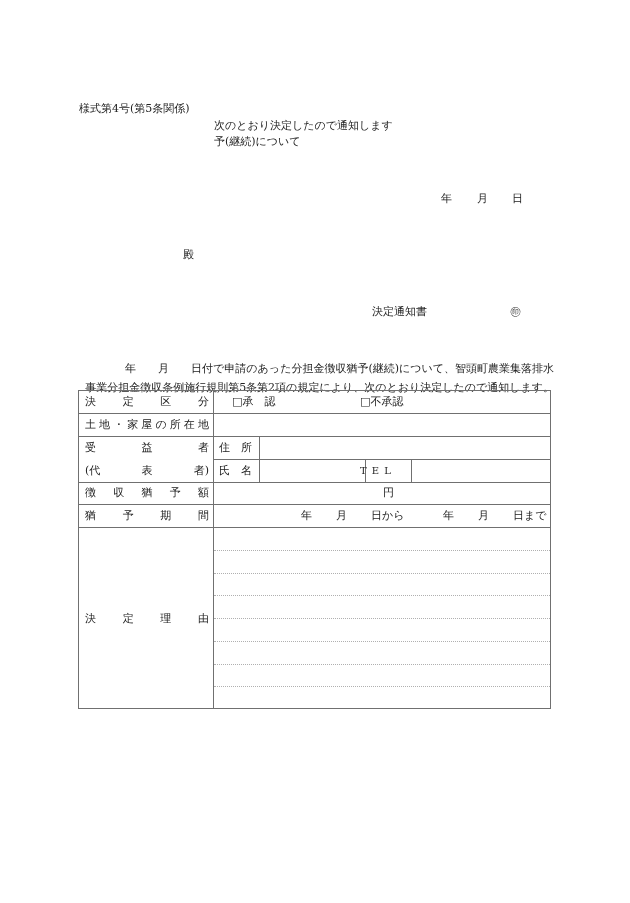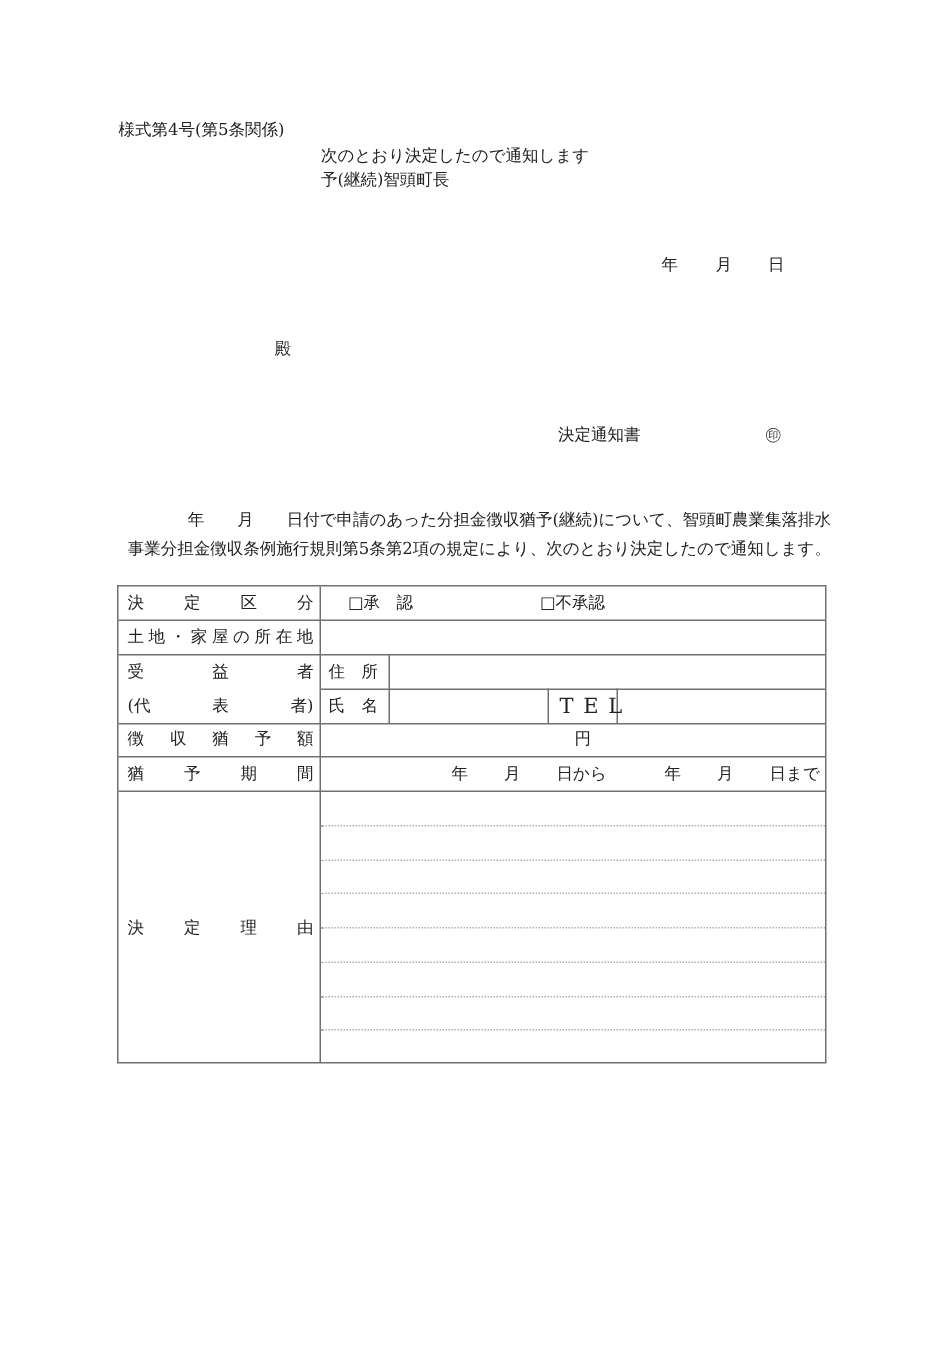--- a/index.html
+++ b/index.html
@@ -1,18 +1,18 @@
 <!DOCTYPE html>
 <html><head>
 <meta charset="utf-8">
 <style>
   html, body { margin:0; padding:0; background:#ffffff; }
   body { width:630px; height:903px; position:relative; overflow:hidden;
          font-family:"DejaVu Serif","Liberation Serif",serif; color:#222; font-size:11px; }
-  .abs { position:absolute; white-space:nowrap; line-height:14px; }
+  .abs { position:absolute; white-space:nowrap; line-height:14px;margin-top:22px; }
   .form-no { left:79px; top:80px; }
   .title1 { left:214px; top:97px; }
   .title2 { left:214px; top:113px; }
   .date-y { left:441px; top:170px; }
   .date-m { left:477px; top:170px; }
   .date-d { left:512px; top:170px; }
   .dono { left:183px; top:226px; }
   .mayor { left:372px; top:283px; }
   .seal { left:510px; top:283px; font-size:11px; }
   .para { left:79px; top:338px; width:475px; line-height:18.5px; white-space:normal;text-align:right; }
@@ -25,21 +25,21 @@
   .dl { position:absolute; left:135px; right:0; height:0; border-top:1px dotted #b0b0b0; }
   .cell { position:absolute; line-height:14px; white-space:nowrap; }
   .spread { display:flex; justify-content:space-between; }
   .ul { display:inline-block; border-bottom:1px solid #333; height:11px; vertical-align:baseline; }
 </style>
 </head>
 <body>
 
 <div class="abs form-no">様式第4号(第5条関係)</div>
 <div class="abs title1">次のとおり決定したので通知します</div>
-<div class="abs title2">予(継続)智頭町長</div>
+<div class="abs title2">予(継続)について</div>
 
 <div class="abs date-y">年</div>
 <div class="abs date-m">月</div>
 <div class="abs date-d">日</div>
 
 <div class="abs dono">殿</div>
 
 <div class="abs mayor">決定通知書</div>
 <div class="abs seal">㊞</div>
 
@@ -97,21 +97,21 @@
   </div>
   <div class="cell spread" style="left:6px;width:124px;top:73px">
     <span>(代</span>
     <span>表</span>
     <span>者)</span>
   </div>
   <div class="cell" style="left:140px;top:50px">住　所</div>
   <div class="cell" style="left:188px;top:50px;width:275px;height:14px"></div>
   <div class="cell" style="left:140px;top:73px">氏　名</div>
   <div class="cell" style="left:188px;top:73px;width:94px;height:14px"></div>
-  <div class="cell" style="left:294px;top:73px;font-size:14px;letter-spacing:1px">T E L</div>
+  <div class="cell" style="left:281px;top:73px;font-size:10px;letter-spacing:1px">T E L</div>
   <div class="cell" style="left:338px;top:73px;width:130px;height:14px"></div>
 
   <div class="cell spread" style="left:6px;width:124px;top:95px">
     <span>徴</span>
     <span>収</span>
     <span>猶</span>
     <span>予</span>
     <span>額</span>
   </div>
   <div class="cell" style="left:304px;top:95px">円</div>

